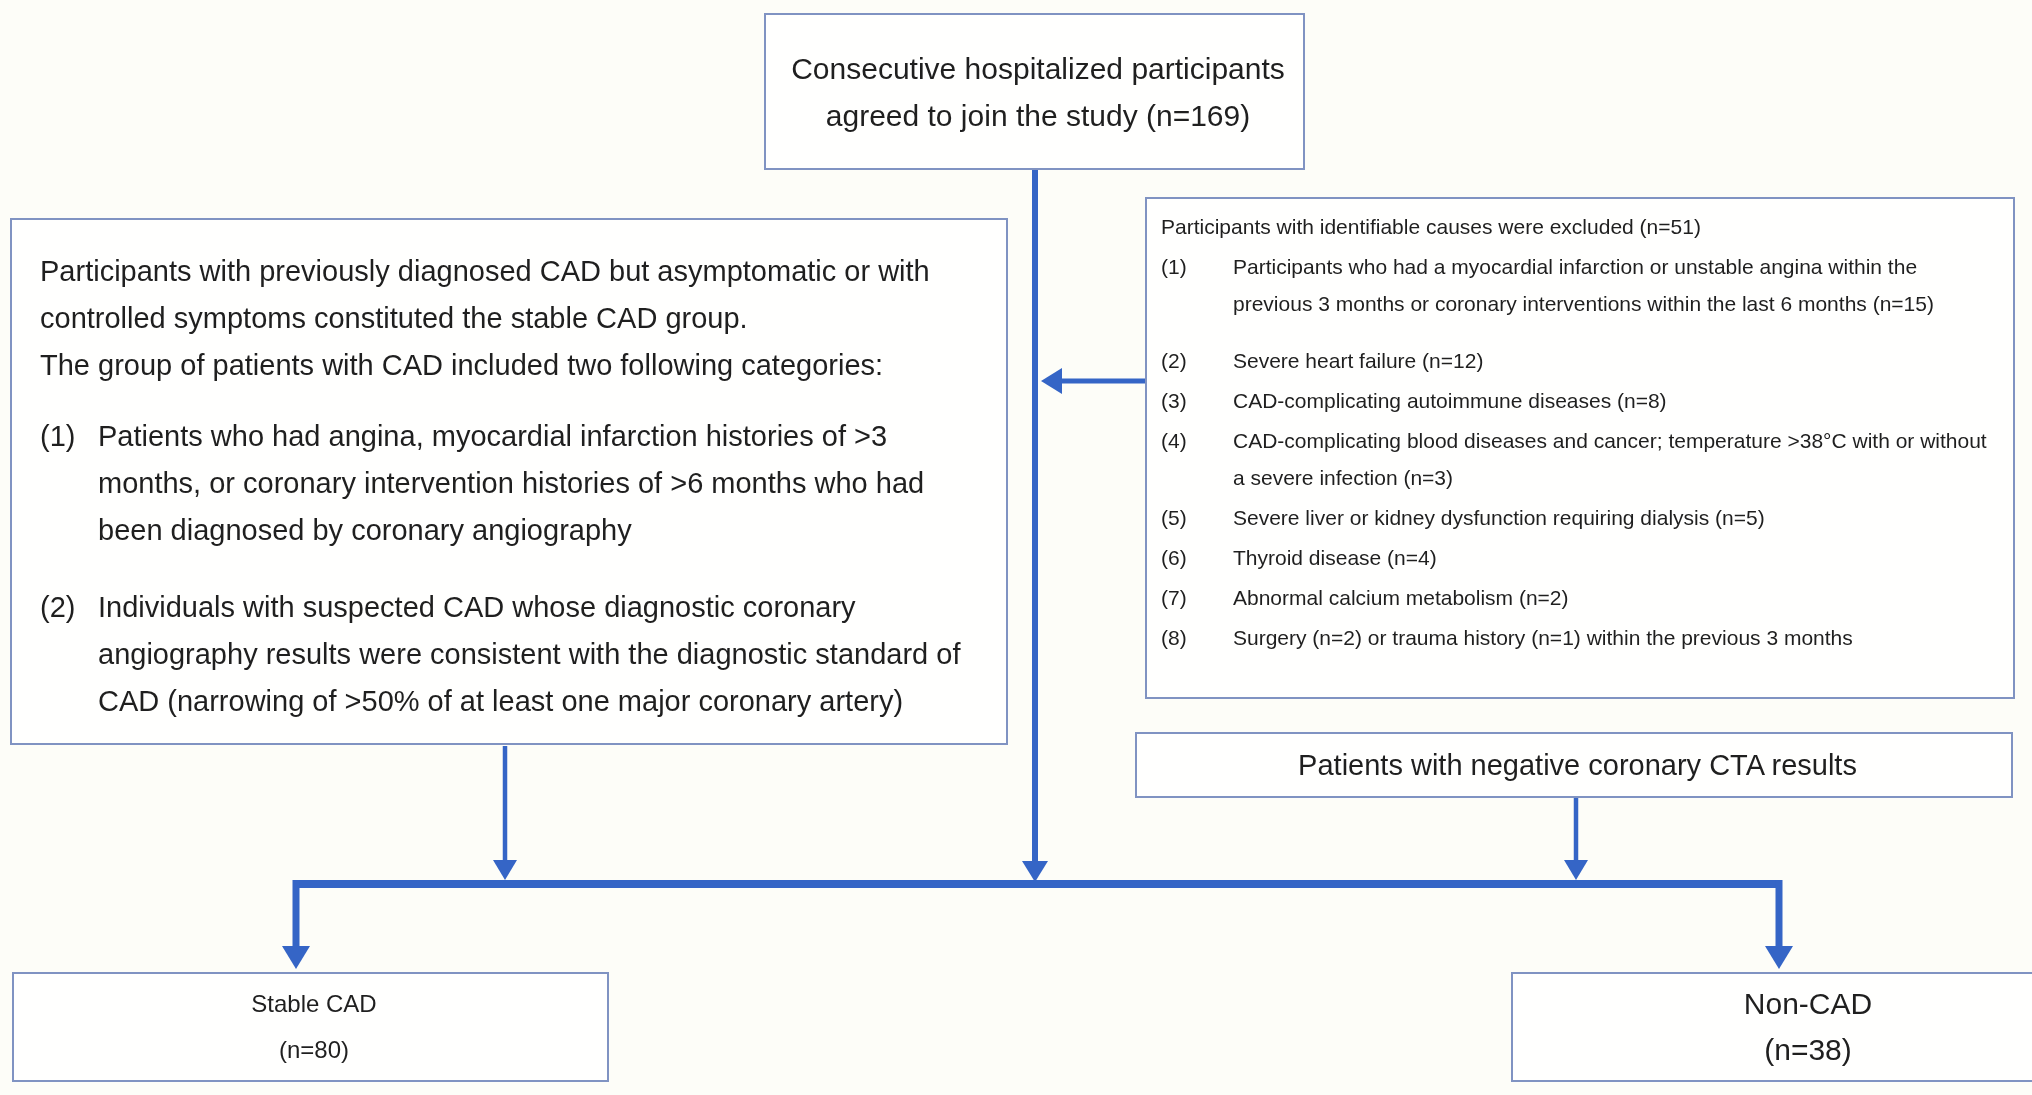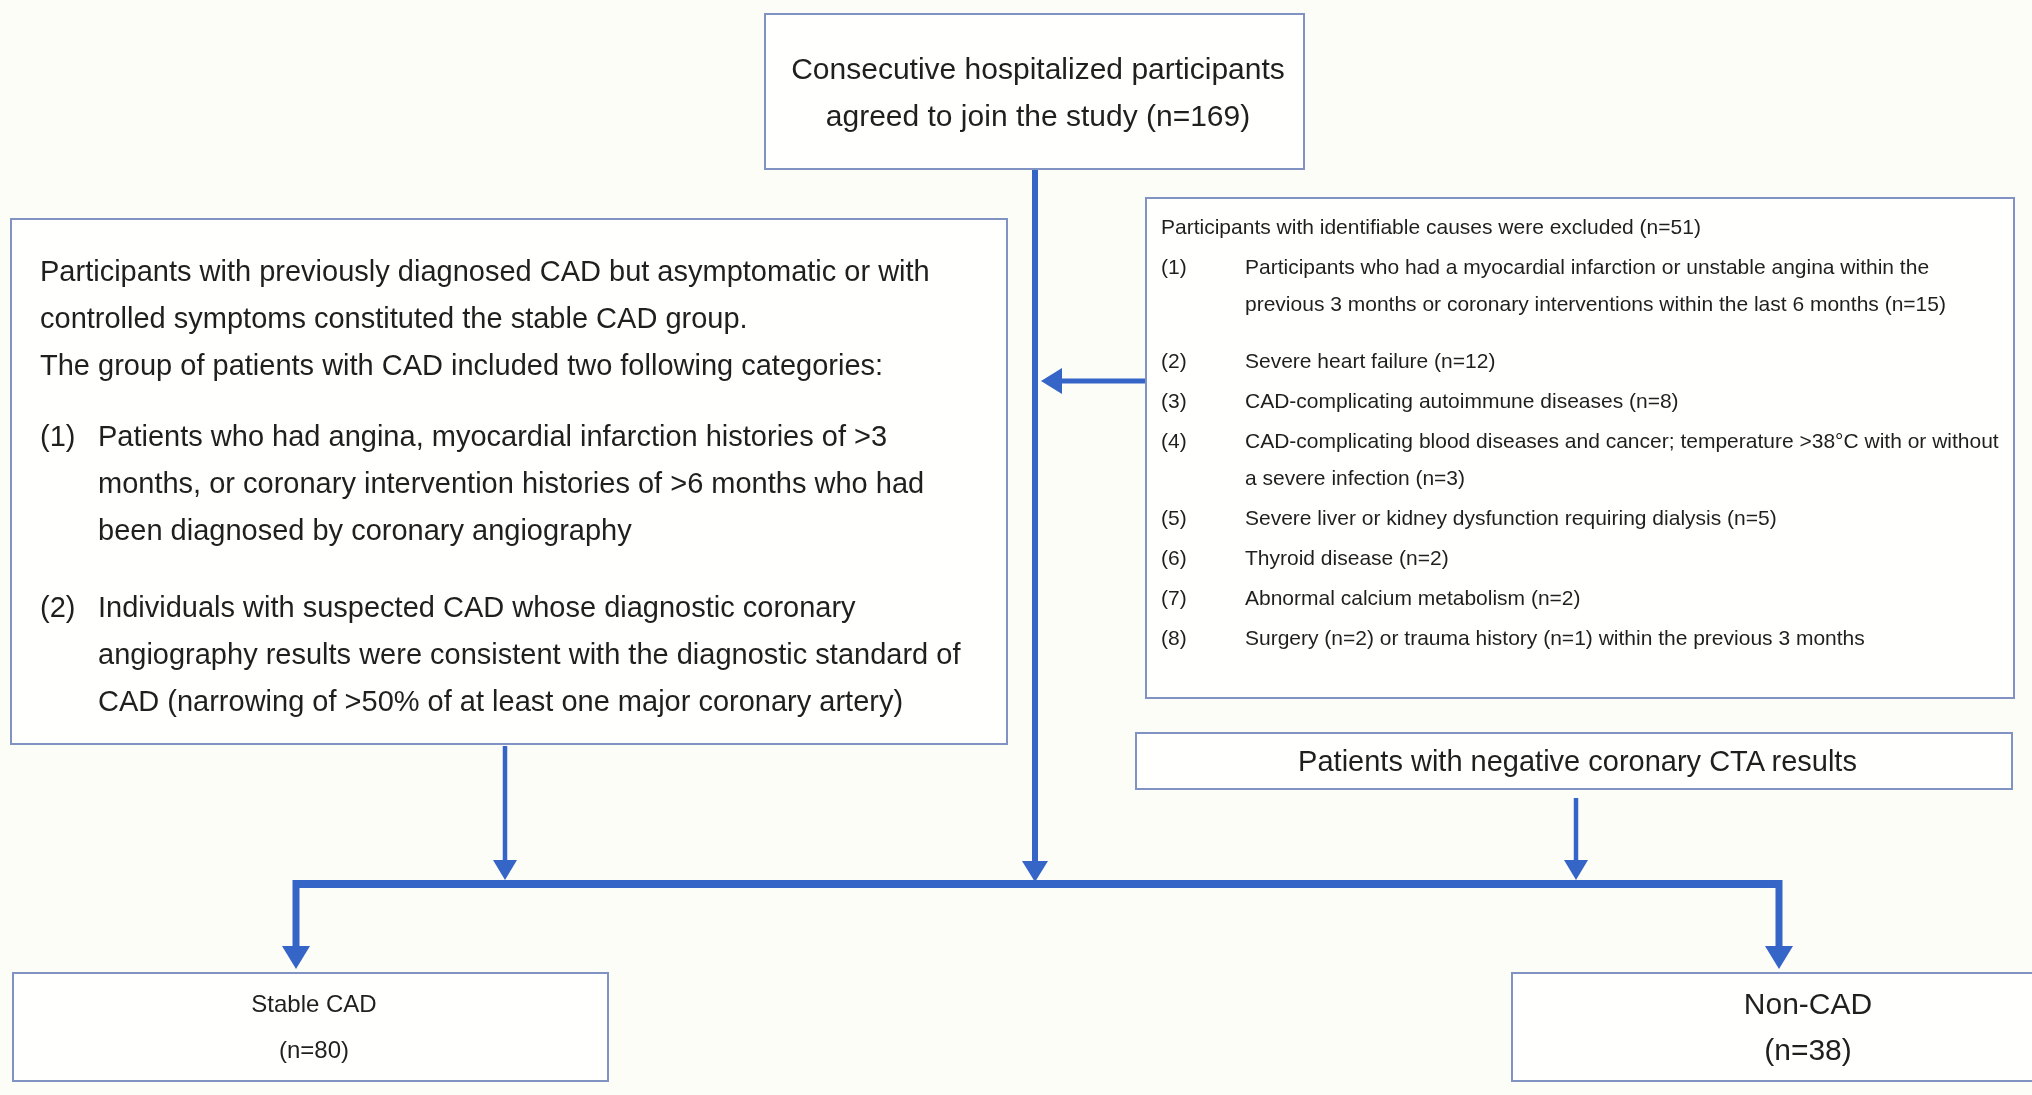--- a/index.html
+++ b/index.html
@@ -62,25 +62,25 @@
     left: 1145px; top: 197px;
     width: 870px; height: 502px;
     font-size: 21px;
     line-height: 37px;
     padding: 9px 12px 0 14px;
   }
   .excl-box .excl-title { margin: 0 0 2px 0; }
   .excl-box .list-item { display: flex; margin-top: 3px; }
   .excl-box .list-item.gap-after { margin-bottom: 20px; }
   .excl-box .num { width: 72px; flex: 0 0 72px; }
-  .excl-box .txt { flex: 1; margin-left: 12px; }
+  .excl-box .txt { flex: 1; }
   
   .cta-box {
     left: 1135px; top: 732px;
-    width: 878px; height: 58px;
+    width: 878px; height: 66px;
     font-size: 29px;
   }
   
   .stable-box {
     left: 12px; top: 972px;
     width: 597px; height: 110px;
     font-size: 24px;
     line-height: 46px;
   }
   .noncad-box {
@@ -153,21 +153,21 @@
     <div class="list-item">
       <span class="num">(4)</span>
       <span class="txt">CAD-complicating blood diseases and cancer; temperature &gt;38°C with or without a severe infection (n=3)</span>
     </div>
     <div class="list-item">
       <span class="num">(5)</span>
       <span class="txt">Severe liver or kidney dysfunction requiring dialysis (n=5)</span>
     </div>
     <div class="list-item">
       <span class="num">(6)</span>
-      <span class="txt">Thyroid disease (n=2)</span>
+      <span class="txt">Thyroid disease (n=4)</span>
     </div>
     <div class="list-item">
       <span class="num">(7)</span>
       <span class="txt">Abnormal calcium metabolism (n=2)</span>
     </div>
     <div class="list-item">
       <span class="num">(8)</span>
       <span class="txt">Surgery (n=2) or trauma history (n=1) within the previous 3 months</span>
     </div>
   </div>

